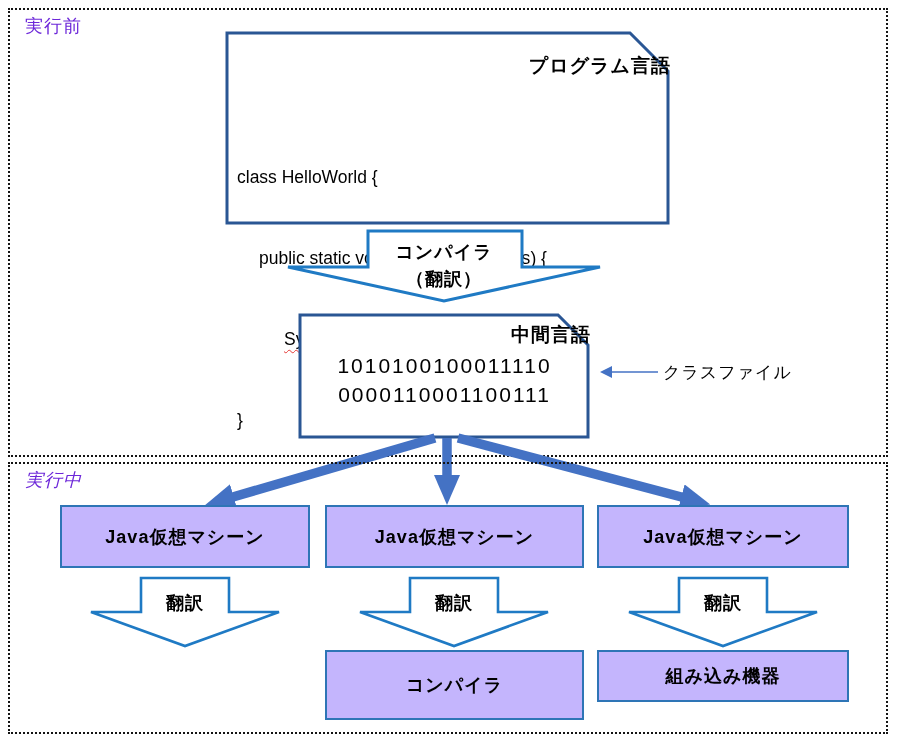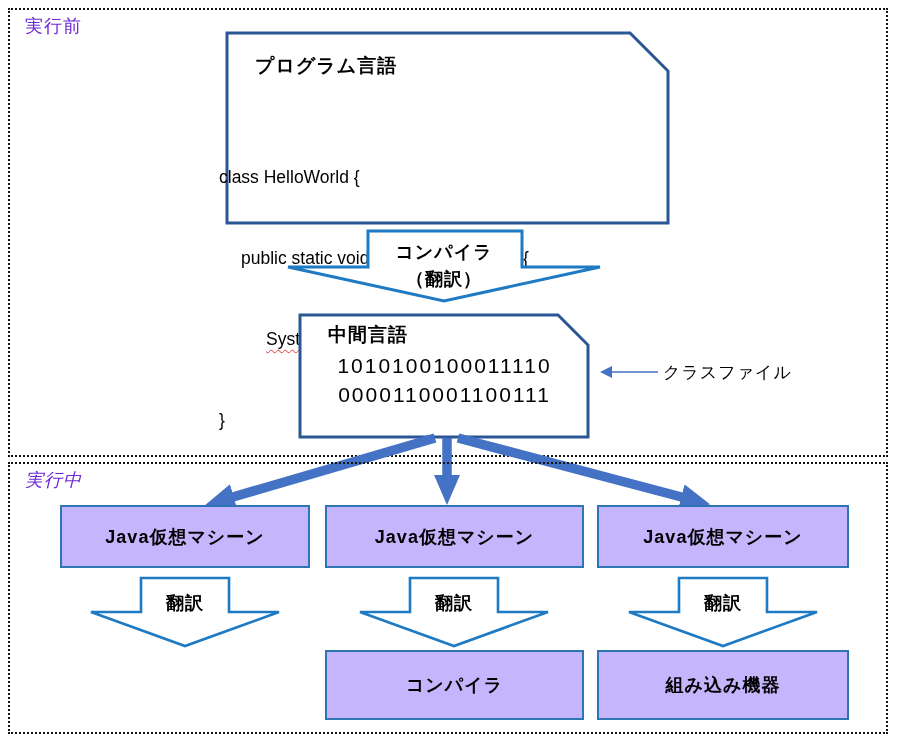--- a/index.html
+++ b/index.html
@@ -10,21 +10,21 @@
   }
   .abs{position:absolute;}
   .phase-box{
     position:absolute;left:8px;width:880px;
     border:2px dotted #141414;box-sizing:border-box;background:transparent;
   }
   .phase-label{
     position:absolute;font-size:18px;font-weight:400;color:#6d28d9;letter-spacing:1px;
   }
   .doc-title{
-    position:absolute;text-align:left;font-weight:700;font-size:19px;letter-spacing:1px;margin-left:30px;
+    position:absolute;text-align:right;font-weight:700;font-size:19px;letter-spacing:1px;
   }
   .code{
     position:absolute;font-size:17.5px;line-height:27px;white-space:pre;color:#000;
   }
   .code .ind1{padding-left:22px;}
   .code .ind2{padding-left:47px;}
   .misspell{
     text-decoration:underline wavy #e53935 1px;
     text-underline-offset:4px;
   }
@@ -51,21 +51,21 @@
 
 <div id="stage">
 
   <div class="phase-box" style="top:8px;height:449px;"></div>
   <div class="phase-label" style="left:25px;top:14px;">実行前</div>
 
   <svg class="abs" style="left:225px;top:31px;" width="446" height="195" viewBox="0 0 446 195">
     <path d="M2 2 H405 L443 40 V192 H2 Z" fill="#ffffff" stroke="#2a5694" stroke-width="3"></path>
   </svg>
   <div class="doc-title" style="left:225px;top:53px;width:446px;">プログラム言語</div>
-  <div class="code" style="left:219px;top:110px;">
+  <div class="code" style="left:237px;top:110px;">
     <div><span>class HelloWorld {</span></div>
     <div class="ind1"><span>public static void main(String[] </span><span class="misspell">args</span><span>) {</span></div>
     <div class="ind2"><span class="misspell">System.out.println</span><span>("Hello World!");</span></div>
     <div><span>}</span></div>
   </div>
 
   <svg class="abs" style="left:286px;top:229px;" width="316" height="76" viewBox="0 0 316 76">
     <path d="M82 2 H236 V38 H314 L158 72 L2 38 H82 Z" fill="#ffffff" stroke="#1f7ac4" stroke-width="3" stroke-linejoin="miter"></path>
     <text class="arrow-text" x="158" y="29" font-size="18" text-anchor="middle">コンパイラ</text>
     <text class="arrow-text" x="158" y="56" font-size="18" text-anchor="middle">（翻訳）</text>
@@ -123,17 +123,17 @@
     <text class="arrow-text" x="96" y="33" font-size="18" text-anchor="middle">翻訳</text>
   </svg>
   <svg class="abs" style="left:627px;top:576px;" width="192" height="72" viewBox="0 0 192 72">
     <path d="M52 2 H140 V36 H190 L96 70 L2 36 H52 Z" fill="#ffffff" stroke="#1f7ac4" stroke-width="2.6"></path>
     <text class="arrow-text" x="96" y="33" font-size="18" text-anchor="middle">翻訳</text>
   </svg>
 
   <div class="node-box" style="left:325px;top:650px;width:259px;height:70px;">
     <span>コンパイラ</span>
   </div>
-  <div class="node-box" style="left:597px;top:650px;width:252px;height:70px;">
+  <div class="node-box" style="left:597px;top:650px;width:252px;height:52px;">
     <span>組み込み機器</span>
   </div>
 
 </div>
 
 </body></html>

